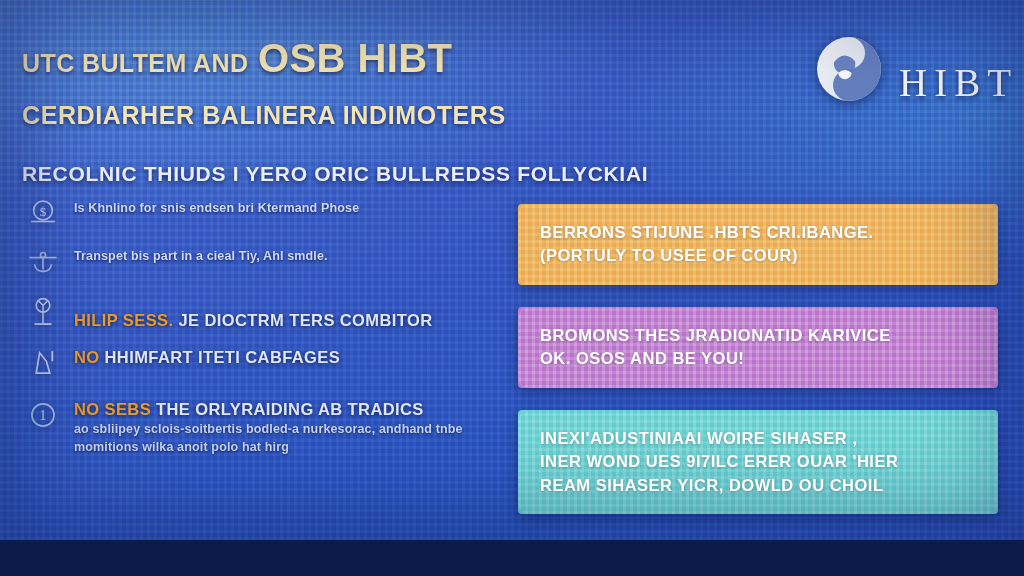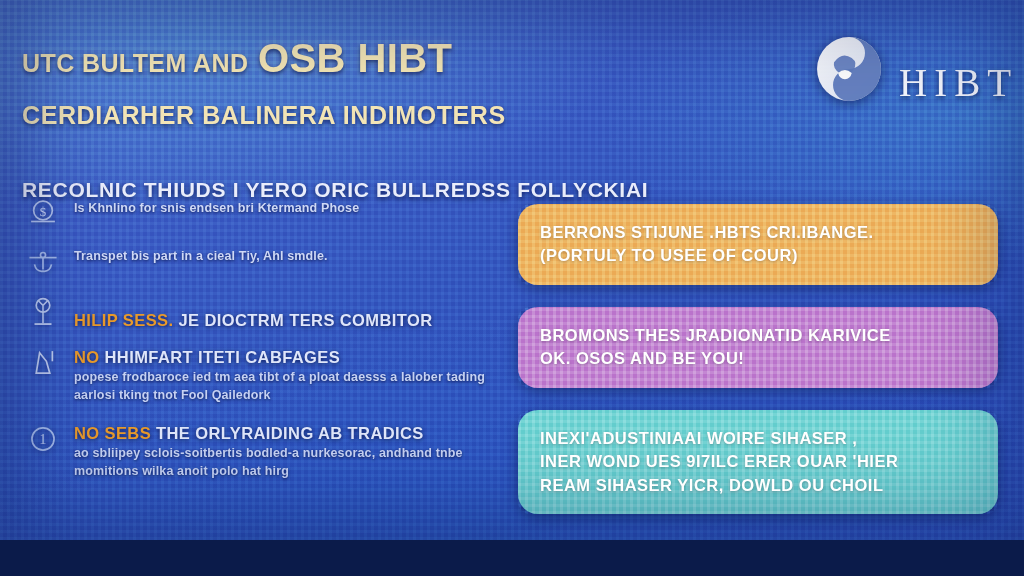--- a/index.html
+++ b/index.html
@@ -59,21 +59,21 @@
   .subhead {
     margin-top: 22px;
     font-size: 25px;
     font-weight: bold;
     color: #f3e5b6;
     letter-spacing: 0.6px;
     text-shadow: 0 2px 4px rgba(10,20,70,0.72);
     white-space: nowrap;
   }
   .kicker {
-    margin-top: 48px;
+    margin-top: 32px;
     font-size: 21px;
     font-weight: bold;
     color: #e9edfb;
     letter-spacing: 0.7px;
     text-shadow: 0 2px 5px rgba(8,18,65,0.8);
     white-space: nowrap;
   }
 
   
   #logo {
@@ -137,21 +137,21 @@
   .fbody.dim { color: #c6d2f3; }
 
   
   #right-col {
     position: absolute;
     left: 518px;
     top: 204px;
     width: 480px;
   }
   .card {
-    border-radius: 20px;
+    border-radius: 4px;
     padding: 17px 22px;
     margin-bottom: 22px;
     box-shadow: 0 4px 14px rgba(6,16,60,0.45);
     font-size: 16.5px;
     font-weight: bold;
     color: #ffffff;
     letter-spacing: 0.5px;
     line-height: 1.42;
     text-shadow: 0 1px 3px rgba(60,60,60,0.35);
   }
@@ -247,21 +247,20 @@
     <div class="feature" style="margin-top:16px;">
       <svg class="ficon" viewBox="0 0 40 40">
         <path d="M12 32 L16 8 L24 18 L28 32 Z" fill="none" stroke="#dfe8fb" stroke-width="2"></path>
         <path d="M31 6 v12" stroke="#dfe8fb" stroke-width="2"></path>
       </svg>
       <div class="ftext">
         <div class="ftitle">
           <span class="accent">NO</span>
           <span>HHIMFART ITETI CABFAGES</span>
         </div>
-        <div class="fbody dim">popese frodbaroce ied tm aea tibt of a ploat daesss a Ialober tading aarlosi tking tnot Fool Qailedork</div>
       </div>
     </div>
 
     <div class="feature" style="margin-top:18px;">
       <svg class="ficon" viewBox="0 0 40 40">
         <circle cx="20" cy="20" r="13" fill="none" stroke="#bfd2f6" stroke-width="2"></circle>
         <text x="20" y="26" font-size="16" font-family="Liberation Serif, serif" fill="#dbe5fb" text-anchor="middle">1</text>
       </svg>
       <div class="ftext">
         <div class="ftitle">

